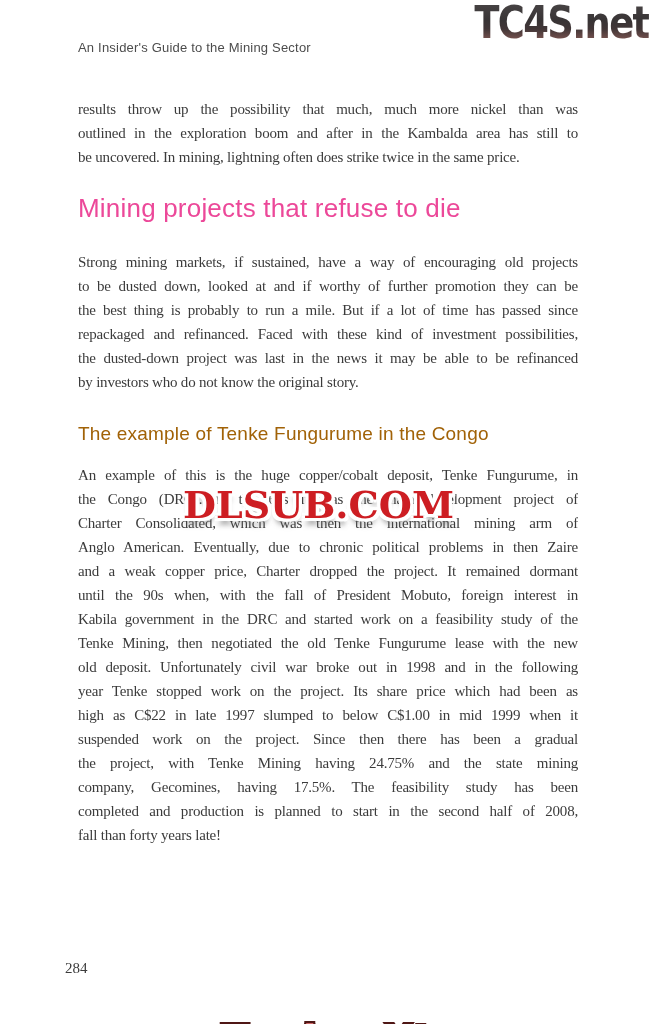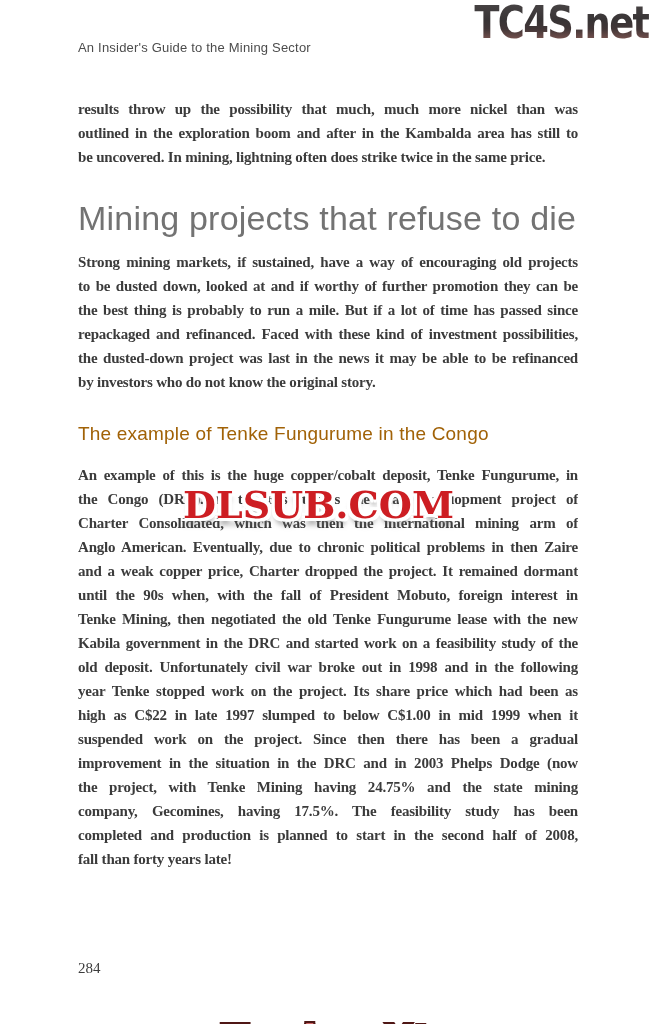--- a/index.html
+++ b/index.html
@@ -18,33 +18,33 @@
   .top-logo{
     position:absolute;top:-2px;right:2px;
     font-family:"DejaVu Sans",sans-serif;font-weight:bold;font-size:45px;
     letter-spacing:-2px;line-height:1.1;
     transform:scaleX(.82);transform-origin:100% 0;
     background:linear-gradient(180deg,#4c4849 0%,#383435 45%,#413637 62%,#8e5e59 92%,#96625c 100%);
     -webkit-background-clip:text;background-clip:text;color:transparent;
   }
   
   .content{position:absolute;left:78px;top:0;width:500px;}
-  .para{position:absolute;left:0;width:500px;font-size:15px;letter-spacing:-.2px;font-weight:bold;}
+  .para{position:absolute;left:0;width:500px;font-size:15px;letter-spacing:-.2px;}
   .p1{top:97px;}
   .p2{top:250px;}
   .p3{top:463px;}
   .pline{
     display:block;height:24px;line-height:24px;overflow:hidden;
     text-align:justify;text-align-last:justify;white-space:normal;
   }
   .pline-last{text-align-last:left;}
   .chapter-heading{
-    position:absolute;left:0;top:199px;margin:0;width:500px;
-    font-family:"Liberation Sans",sans-serif;font-weight:400;font-size:34px;
-    color:#737373;letter-spacing:.2px;
+    position:absolute;left:0;top:193px;margin:0;width:500px;
+    font-family:"Liberation Sans",sans-serif;font-weight:400;font-size:26px;
+    color:#ec4899;letter-spacing:.2px;
   }
   .section-subheading{
     position:absolute;left:0;top:423px;margin:0;width:500px;
     font-family:"Liberation Sans",sans-serif;font-weight:400;font-size:19px;
     color:#a16207;letter-spacing:.2px;
   }
   
   .watermark{
     position:absolute;left:183px;top:484px;
     font-family:"DejaVu Serif",serif;font-weight:bold;font-size:38px;
@@ -68,21 +68,21 @@
       -2px -2px 0 #4f1715, 2px -2px 0 #4f1715,
       -2px  2px 0 #4f1715, 2px  2px 0 #4f1715,
       -2px  0   0 #4f1715, 2px  0   0 #4f1715,
        0   -2px 0 #4f1715, 0    2px 0 #4f1715,
       -5px -5px 1px #ffffff, 5px -5px 1px #ffffff,
       -5px  5px 1px #ffffff, 5px  5px 1px #ffffff,
       -5px  0   1px #ffffff, 5px  0   1px #ffffff,
        0   -5px 1px #ffffff, 0    5px 1px #ffffff;
   }
   .page-number{
-    position:absolute;left:78px;top:960px;
+    position:absolute;left:65px;top:960px;
     font-size:15px;color:#3c3c3c;
   }
 </style>
 </head>
 <body>
 
 <div class="sheet">
 
   <div class="running-header">An Insider's Guide to the Mining Sector</div>
 
@@ -109,27 +109,26 @@
 
     <h2 class="section-subheading">The example of Tenke Fungurume in the Congo</h2>
 
     <div class="para p3">
         <div class="pline">An example of this is the huge copper/cobalt deposit, Tenke Fungurume, in</div>
         <div class="pline">the Congo (DRC). In the 60s it was the main development project of</div>
         <div class="pline">Charter Consolidated, which was then the international mining arm of</div>
         <div class="pline">Anglo American. Eventually, due to chronic political problems in then Zaire</div>
         <div class="pline">and a weak copper price, Charter dropped the project. It remained dormant</div>
         <div class="pline">until the 90s when, with the fall of President Mobuto, foreign interest in</div>
+        <div class="pline">Kabila government in the DRC and started work on a feasibility study of the</div>
         <div class="pline">Tenke Mining, then negotiated the old Tenke Fungurume lease with the new</div>
-        <div class="pline">Kabila government in the DRC and started work on a feasibility study of the</div>
         <div class="pline">old deposit. Unfortunately civil war broke out in 1998 and in the following</div>
         <div class="pline">year Tenke stopped work on the project. Its share price which had been as</div>
         <div class="pline">high as C$22 in late 1997 slumped to below C$1.00 in mid 1999 when it</div>
         <div class="pline">suspended work on the project. Since then there has been a gradual</div>
-        <div class="pline">improvement in the situation in the DRC and in 2003 Phelps Dodge (now</div>
         <div class="pline">the project, with Tenke Mining having 24.75% and the state mining</div>
         <div class="pline">company, Gecomines, having 17.5%. The feasibility study has been</div>
         <div class="pline">completed and production is planned to start in the second half of 2008,</div>
         <div class="pline pline-last">fall than forty years late!</div>
       </div>
   </div>
 
   <div class="watermark">DLSUB.COM</div>
 
   <div class="page-number">284</div>

